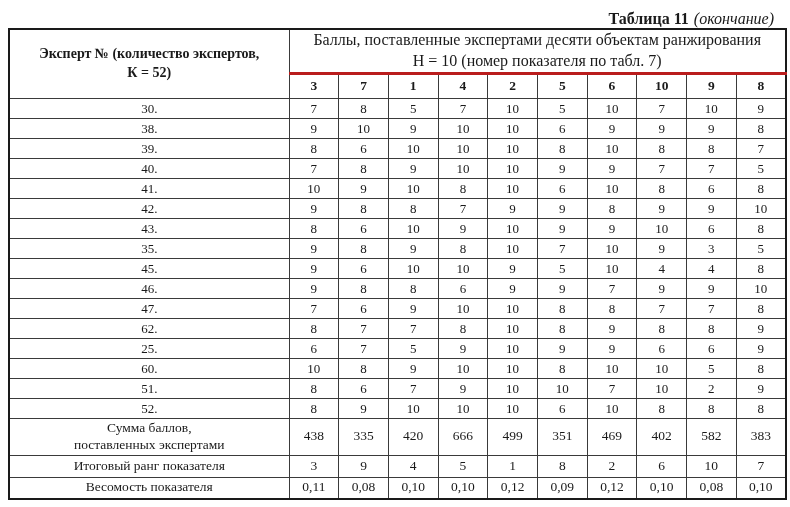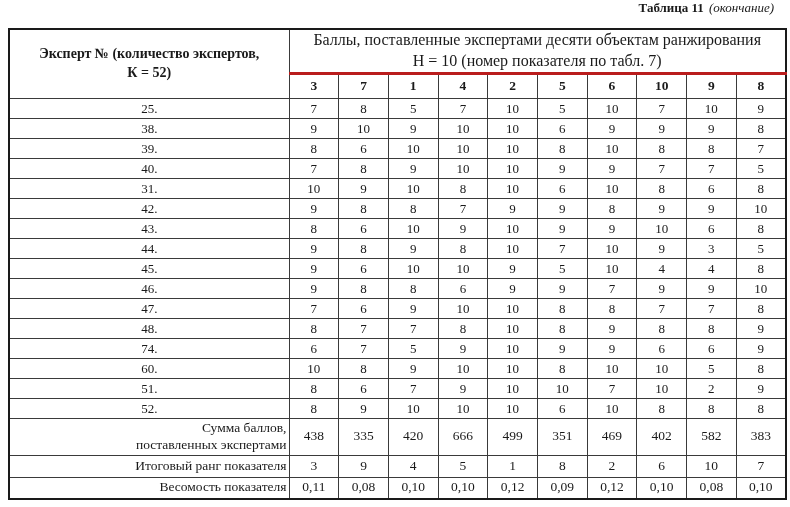--- a/index.html
+++ b/index.html
@@ -8,23 +8,23 @@
     width: 790px;
     height: 507px;
     font-family: "Liberation Serif", "DejaVu Serif", serif;
     color: #1a1a1a;
     position: relative;
     overflow: hidden;
   }
   .page { position: absolute; inset: 0; }
   .table-caption {
     position: absolute;
-    top: 0;
+    top: 10px;
     right: 16px;
-    font-size: 13px;
+    font-size: 16px;
     white-space: nowrap;
   }
   .caption-main { font-weight: bold; }
   .caption-suffix { font-style: italic; margin-left: 5px; }
 
   table.ranking-table {
     position: absolute;
     top: 28px;
     left: 8px;
     width: 777px;
@@ -62,21 +62,21 @@
   }
   tr.data-row td {
     font-size: 13px;
     height: 20px;
     line-height: 1;
   }
   tr.summary-row td {
     font-size: 13.5px;
     line-height: 1.25;
   }
-  tr.summary-row td.summary-label { white-space: pre-line; text-align: right; }
+  tr.summary-row td.summary-label { white-space: pre-line; }
   tr.summary-row.sum-row td { height: 37px; }
   tr.summary-row.rank-row td, tr.summary-row.weight-row td { height: 22px; }
 </style>
 </head>
 <body>
 
 <div class="page">
 
   <div class="table-caption">
     <span class="caption-main">Таблица 11</span><span class="caption-suffix">(окончание)</span>
@@ -113,21 +113,21 @@
           <th>2</th>
           <th>5</th>
           <th>6</th>
           <th>10</th>
           <th>9</th>
           <th>8</th>
         </tr>
     </thead>
     <tbody id="table-body">
         <tr class="data-row">
-          <td>25.</td>
+          <td>30.</td>
           <td>7</td>
           <td>8</td>
           <td>5</td>
           <td>7</td>
           <td>10</td>
           <td>5</td>
           <td>10</td>
           <td>7</td>
           <td>10</td>
           <td>9</td>
@@ -165,21 +165,21 @@
           <td>9</td>
           <td>10</td>
           <td>10</td>
           <td>9</td>
           <td>9</td>
           <td>7</td>
           <td>7</td>
           <td>5</td>
         </tr>
         <tr class="data-row">
-          <td>31.</td>
+          <td>41.</td>
           <td>10</td>
           <td>9</td>
           <td>10</td>
           <td>8</td>
           <td>10</td>
           <td>6</td>
           <td>10</td>
           <td>8</td>
           <td>6</td>
           <td>8</td>
@@ -204,21 +204,21 @@
           <td>10</td>
           <td>9</td>
           <td>10</td>
           <td>9</td>
           <td>9</td>
           <td>10</td>
           <td>6</td>
           <td>8</td>
         </tr>
         <tr class="data-row">
-          <td>44.</td>
+          <td>35.</td>
           <td>9</td>
           <td>8</td>
           <td>9</td>
           <td>8</td>
           <td>10</td>
           <td>7</td>
           <td>10</td>
           <td>9</td>
           <td>3</td>
           <td>5</td>
@@ -256,34 +256,34 @@
           <td>9</td>
           <td>10</td>
           <td>10</td>
           <td>8</td>
           <td>8</td>
           <td>7</td>
           <td>7</td>
           <td>8</td>
         </tr>
         <tr class="data-row">
-          <td>48.</td>
-          <td>8</td>
-          <td>7</td>
-          <td>7</td>
-          <td>8</td>
-          <td>10</td>
-          <td>8</td>
-          <td>9</td>
-          <td>8</td>
-          <td>8</td>
-          <td>9</td>
-        </tr>
-        <tr class="data-row">
-          <td>74.</td>
+          <td>62.</td>
+          <td>8</td>
+          <td>7</td>
+          <td>7</td>
+          <td>8</td>
+          <td>10</td>
+          <td>8</td>
+          <td>9</td>
+          <td>8</td>
+          <td>8</td>
+          <td>9</td>
+        </tr>
+        <tr class="data-row">
+          <td>25.</td>
           <td>6</td>
           <td>7</td>
           <td>5</td>
           <td>9</td>
           <td>10</td>
           <td>9</td>
           <td>9</td>
           <td>6</td>
           <td>6</td>
           <td>9</td>

